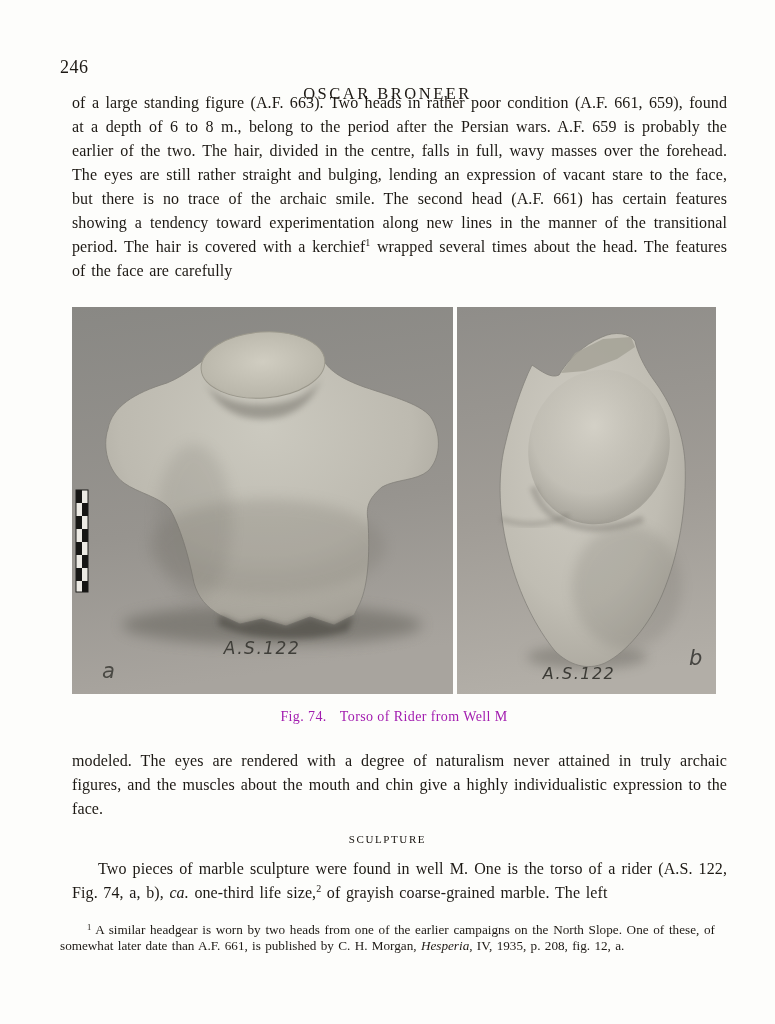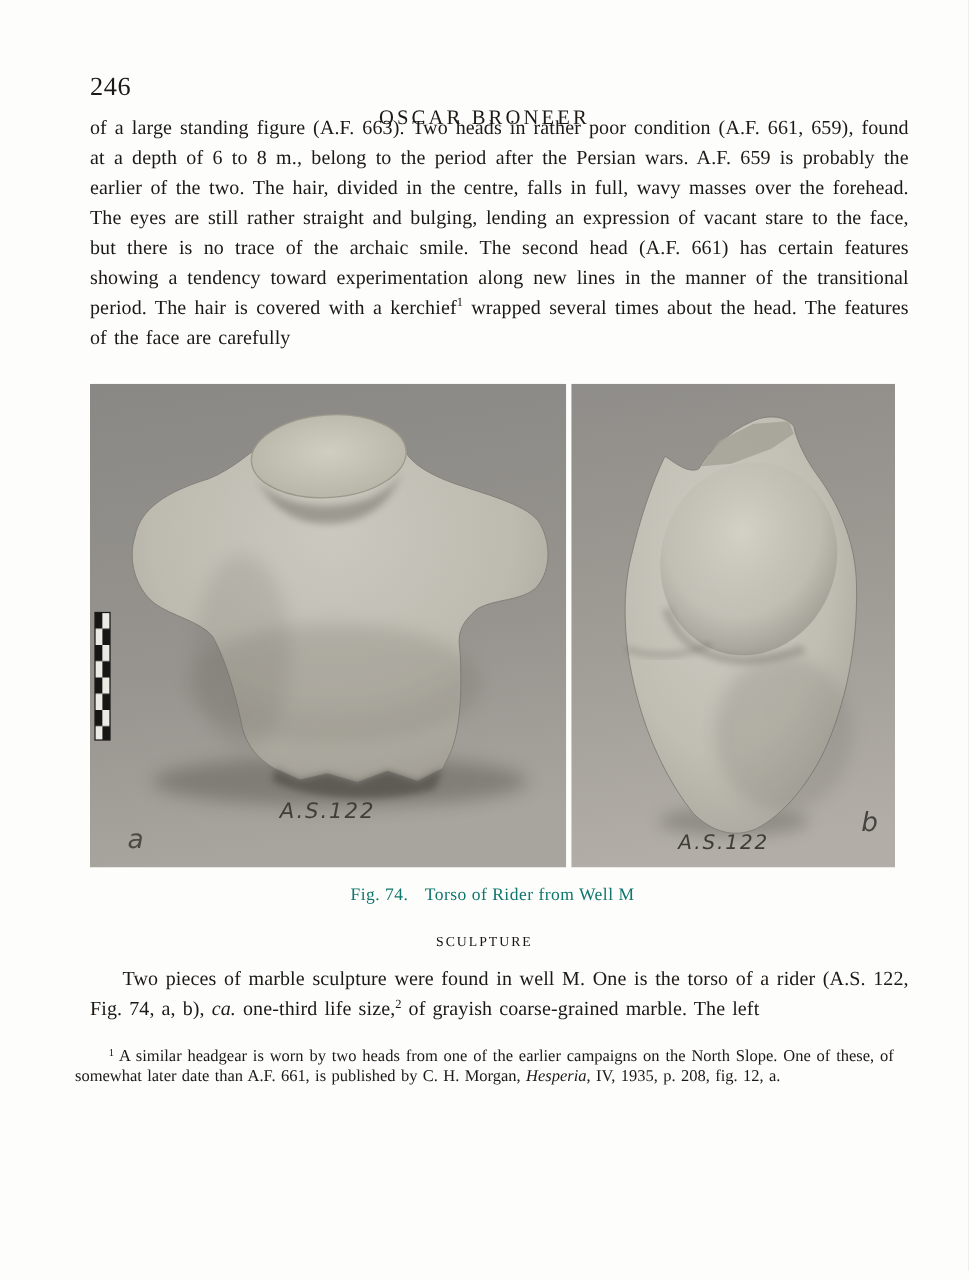--- a/index.html
+++ b/index.html
@@ -9,22 +9,22 @@
     margin:0 auto;
     background:#fdfdfb;
     color:#1c1813;
     font-family:"Liberation Serif", serif;
     box-sizing:border-box;
     padding:57px 60px 0 60px;
     overflow:hidden;
   }
   .pagehead { position:relative; height:22px; }
   .pagenum {
-    position:absolute; left:12px; top:0;
-    font-size:21px; letter-spacing:.5px;
+    position:absolute; left:0; top:0;
+    font-size:18px; letter-spacing:.5px;
   }
   .running-head {
     position:absolute; left:0; right:0; top:0;
     text-align:center; font-size:16.5px; letter-spacing:2.5px;margin-top:27px;
   }
   p.body {
     width:655px;
     margin:12px; font-size:16px; line-height:24px;
     text-align:justify; word-spacing:1.5px; letter-spacing:.1px;
   }
@@ -35,21 +35,21 @@
   sup.fn-ref { font-size:10px; line-height:0; vertical-align:6px; letter-spacing:0; }
   .it { font-style:italic; }
 
   figure.plate {
     width:644px; margin:4px auto 0 auto; padding:12px;
   }
   .photos { display:flex; gap:4px; }
   .photo { display:block; }
   figcaption {
     margin-top:15px; text-align:center;
-    font-size:14px; letter-spacing:.4px; color:#0f766e;
+    font-size:14px; letter-spacing:.4px; color:#a21caf;
   }
   figcaption .cap-label { margin-right:13px; }
 
   h3.section {
     margin:11px 0 0 0; text-align:center;
     font-size:11px; font-weight:normal; letter-spacing:1.6px; color:#17130e;
   }
 
   .footnotes {
     width:655px; margin-top:17px;
@@ -183,20 +183,21 @@
         <text class="hand" x="122" y="372" text-anchor="middle" font-size="16" letter-spacing="1.5" fill="#3c3b36">A.S.122</text>
         <text class="hand" x="232" y="358" font-size="21" fill="#454440">b</text>
       </svg>
     </div>
 
     <figcaption>
       <span class="cap-label">Fig. 74.</span><span>Torso of Rider from Well M</span>
     </figcaption>
   </figure>
 
+  <p class="body para2">modeled.  The eyes are rendered with a degree of naturalism never attained in truly archaic figures, and the muscles about the mouth and chin give a highly individualistic expression to the face.</p>
 
   <h3 class="section">SCULPTURE</h3>
 
   <p class="body para3 indent"><span>Two pieces of marble sculpture were found in well M.  One is the torso of a rider (A.S. 122, Fig. 74, a, b), </span><span class="it">ca.</span><span> one-third life size,</span><sup class="fn-ref">2</sup><span> of grayish coarse-grained marble.  The left</span></p>
 
   <div class="footnotes">
     <p class="indent"><sup class="fn-mark">1</sup><span> A similar headgear is worn by two heads from one of the earlier campaigns on the North Slope. One of these, of somewhat later date than A.F. 661, is published by C. H. Morgan, </span><span class="it">Hesperia</span><span>, IV, 1935, p. 208, fig. 12, a.</span></p>
   </div>
 
 </div>

